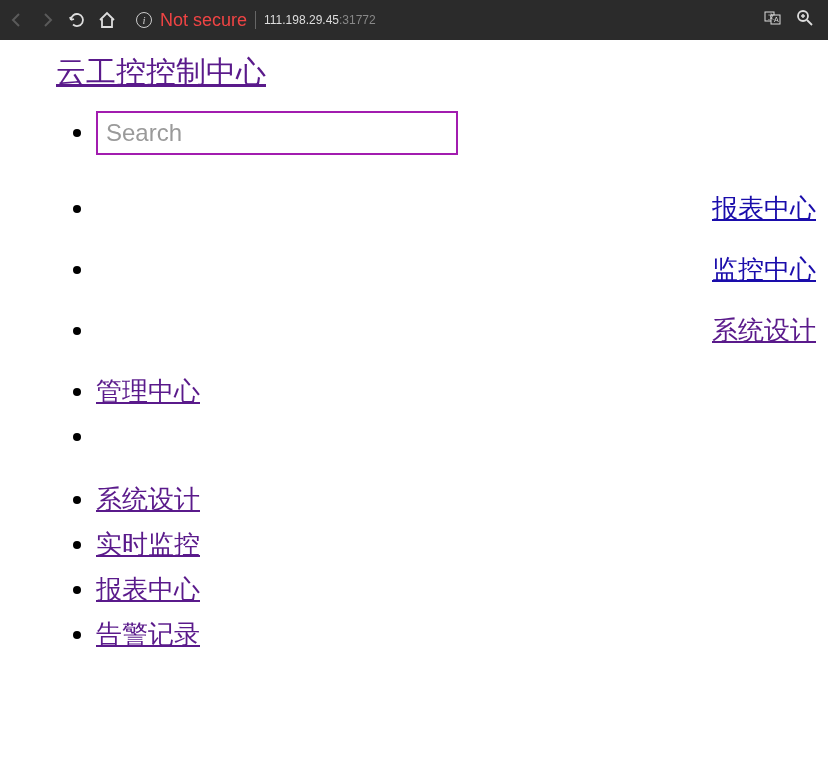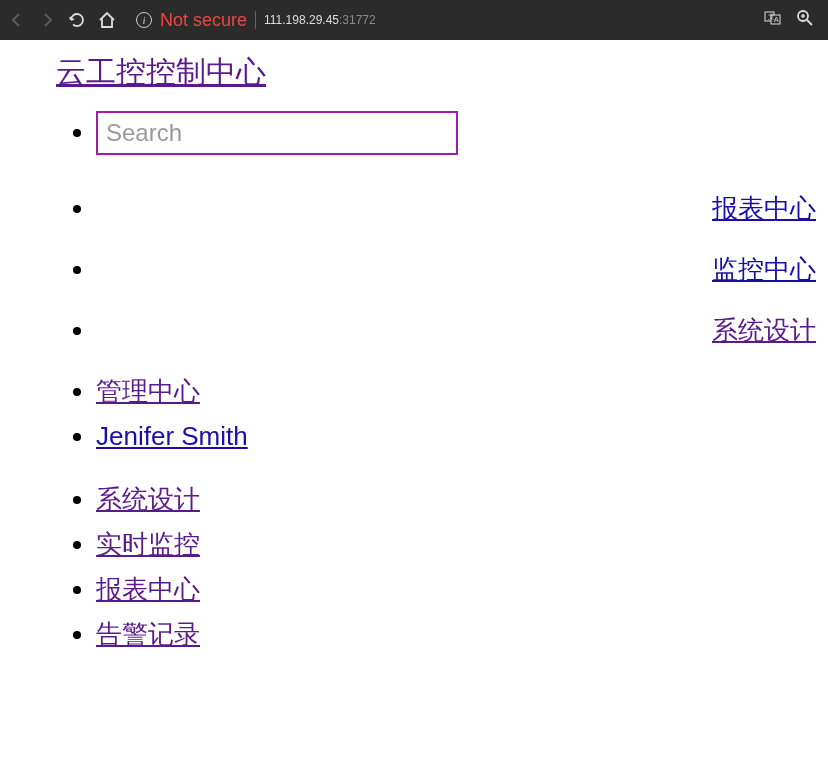--- a/index.html
+++ b/index.html
@@ -170,21 +170,20 @@
 
   <ul class="group1">
     <li><a class="nav-link">报表中心</a></li>
     <li><a class="nav-link">监控中心</a></li>
     <li><a class="nav-link visited">系统设计</a></li>
   </ul>
 
   <ul class="group2">
     <li><a class="nav-link visited">管理中心</a></li>
     <li class="user-li">
-      <a class="nav-link"> Jenifer Smith</a>
     </li>
   </ul>
 
   <ul class="group3" style="margin-top:30px;">
     <li><a class="nav-link visited">系统设计</a></li>
     <li><a class="nav-link visited">实时监控</a></li>
     <li><a class="nav-link visited">报表中心</a></li>
     <li><a class="nav-link visited">告警记录</a></li>
   </ul>
 </div>

